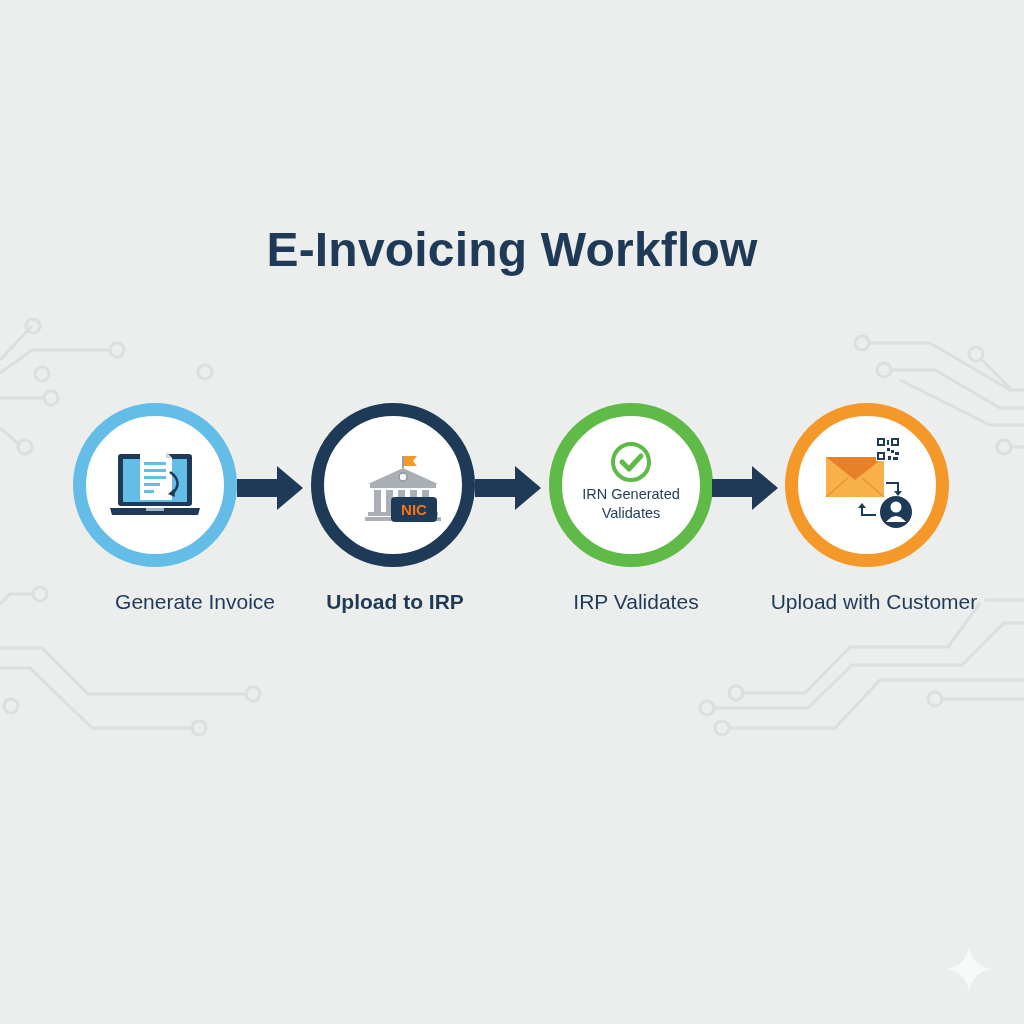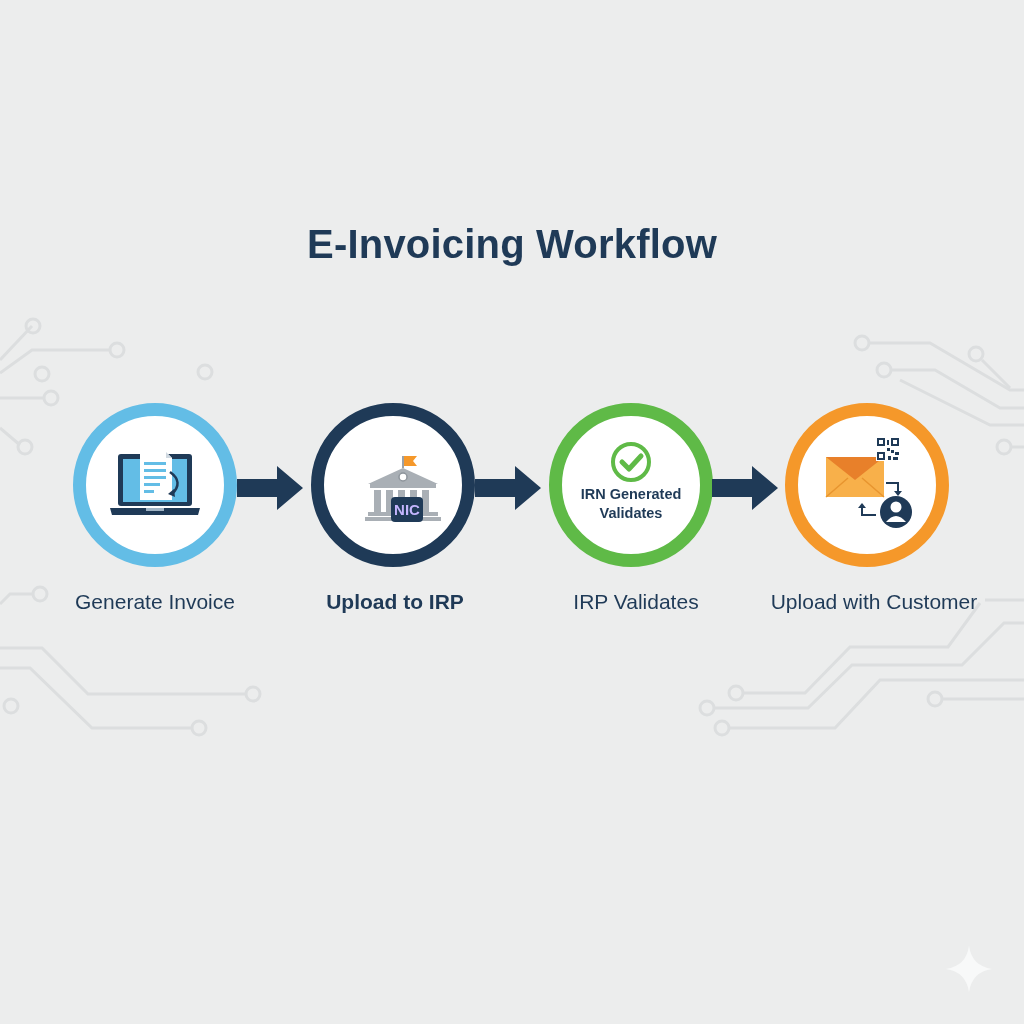--- a/index.html
+++ b/index.html
@@ -5,21 +5,21 @@
     html, body { margin: 0; padding: 0; }
     body {
       width: 1024px; height: 1024px;
       background: #eceded;
       position: relative; overflow: hidden;
       font-family: "Liberation Sans", "DejaVu Sans", sans-serif;
     }
     .bg-circuits { position: absolute; left: 0; top: 0; width: 1024px; height: 1024px; pointer-events: none; }
     .title {
       position: absolute; left: 0; top: 222px; width: 1024px;
-      text-align: center; font-size: 40px; font-weight: 700;
+      text-align: center; font-size: 48px; font-weight: 700;
       color: #1f3a57; letter-spacing: 0.2px;
     }
     .step {
       position: absolute; width: 164px; height: 164px; border-radius: 50%;
       background: #ffffff; box-sizing: border-box;
     }
     .step svg { position: absolute; left: 0; top: 0; }
     .step-1 { left: 73px;  top: 403px; border: 13px solid #63bde6; }
     .step-2 { left: 311px; top: 403px; border: 13px solid #1f3a57; }
     .step-3 { left: 549px; top: 403px; border: 13px solid #5fba47; }
@@ -114,34 +114,34 @@
     <circle cx="79" cy="61" r="4" fill="#ffffff" stroke="#8d949b" stroke-width="1.5"></circle>
     <rect x="46" y="68" width="66" height="4" fill="#a9afb5"></rect>
     <rect x="50" y="74" width="7" height="22" fill="#a9afb5"></rect>
     <rect x="62" y="74" width="7" height="22" fill="#a9afb5"></rect>
     <rect x="74" y="74" width="7" height="22" fill="#a9afb5"></rect>
     <rect x="86" y="74" width="7" height="22" fill="#a9afb5"></rect>
     <rect x="98" y="74" width="7" height="22" fill="#a9afb5"></rect>
     <rect x="44" y="96" width="70" height="4" fill="#a9afb5"></rect>
     <rect x="41" y="101" width="76" height="4" fill="#a9afb5"></rect>
   </svg>
-  <div style="position:absolute;left:67px;top:81px;width:32px;height:25px;background:#1f3a57;border-radius:4px;color:#c4b5fd;font-weight:700;font-size:15px;text-align:center;line-height:25px;">NIC</div>
+  <div style="position:absolute;left:67px;top:81px;width:46px;height:25px;background:#1f3a57;border-radius:4px;color:#f97316;font-weight:700;font-size:15px;text-align:center;line-height:25px;">NIC</div>
 </div>
 
 <svg class="arrow" style="left:475px;" width="68" height="48" viewBox="0 0 68 48">
   <path d="M0 15 L40 15 L40 2 L66 24 L40 46 L40 33 L0 33 Z" fill="#1f3a57"></path>
 </svg>
 
 <div class="step step-3">
   <svg width="138" height="138" viewBox="0 0 138 138">
     <circle cx="69" cy="46" r="18" fill="none" stroke="#5fba47" stroke-width="4"></circle>
     <path d="M60 46 L67 53 L79 40" fill="none" stroke="#5fba47" stroke-width="5" stroke-linecap="round" stroke-linejoin="round"></path>
   </svg>
-  <div class="inner-text" style="top:69px;font-weight:bold;">IRN Generated</div>
-  <div class="inner-text" style="top:88px;font-weight:bold;">Validates</div>
+  <div class="inner-text" style="top:69px;">IRN Generated</div>
+  <div class="inner-text" style="top:88px;">Validates</div>
 </div>
 
 <svg class="arrow" style="left:712px;" width="68" height="48" viewBox="0 0 68 48">
   <path d="M0 15 L40 15 L40 2 L66 24 L40 46 L40 33 L0 33 Z" fill="#1f3a57"></path>
 </svg>
 
 <div class="step step-4">
   <svg width="138" height="138" viewBox="0 0 138 138">
 
     <rect x="28" y="41" width="58" height="40" fill="#f8b04a"></rect>
@@ -168,20 +168,20 @@
     <path d="M96 75 L100 80 L104 75 Z" fill="#1f3a57"></path>
     <path d="M78 99 L64 99 L64 91" fill="none" stroke="#1f3a57" stroke-width="2"></path>
     <path d="M60 92 L64 87 L68 92 Z" fill="#1f3a57"></path>
 
     <circle cx="98" cy="96" r="16" fill="#1f3a57"></circle>
     <circle cx="98" cy="91" r="5.5" fill="#ffffff"></circle>
     <path d="M88 106 Q98 94 108 106 Z" fill="#ffffff"></path>
   </svg>
 </div>
 
-<div class="label" style="left:35px;">Generate Invoice</div>
+<div class="label" style="left:35px;text-align:right;">Generate Invoice</div>
 <div class="label" style="left:275px;font-weight:bold;">Upload to IRP</div>
 <div class="label" style="left:516px;">IRP Validates</div>
 <div class="label" style="left:754px;">Upload with Customer</div>
 
 <svg class="sparkle" width="50" height="50" viewBox="0 0 50 50">
   <path d="M25 2 Q28 22 48 25 Q28 28 25 48 Q22 28 2 25 Q22 22 25 2 Z" fill="#f8f9f9"></path>
 </svg>
 
 </body></html>

